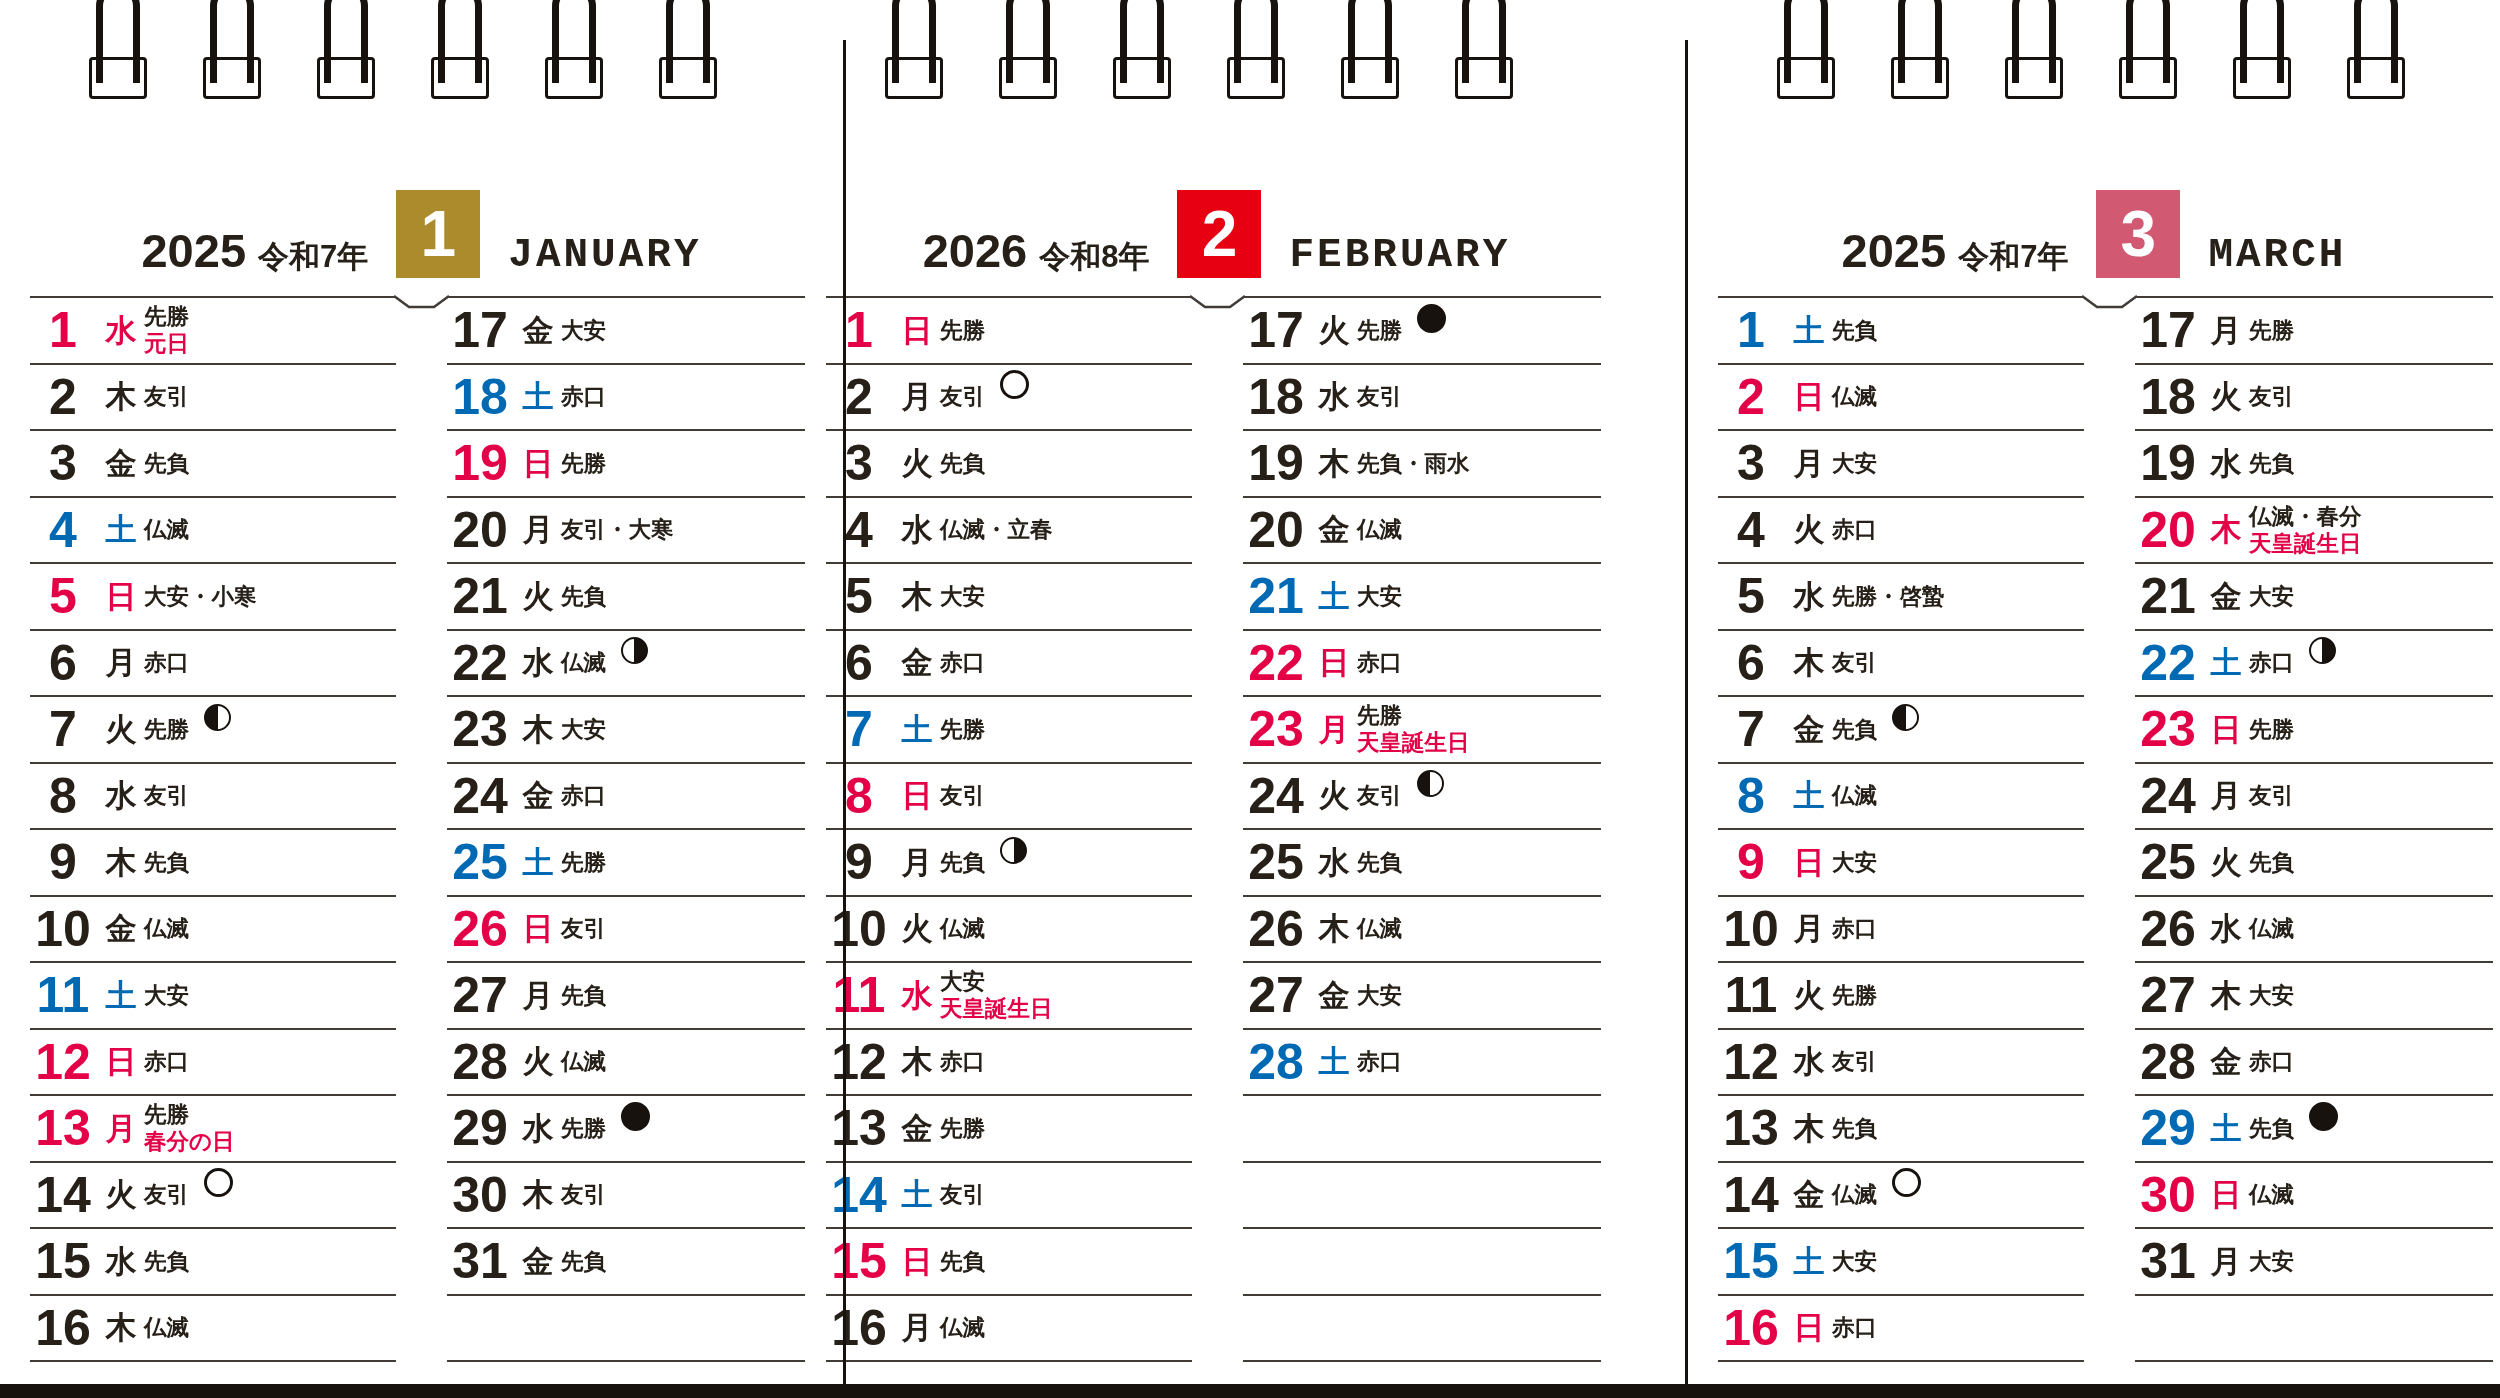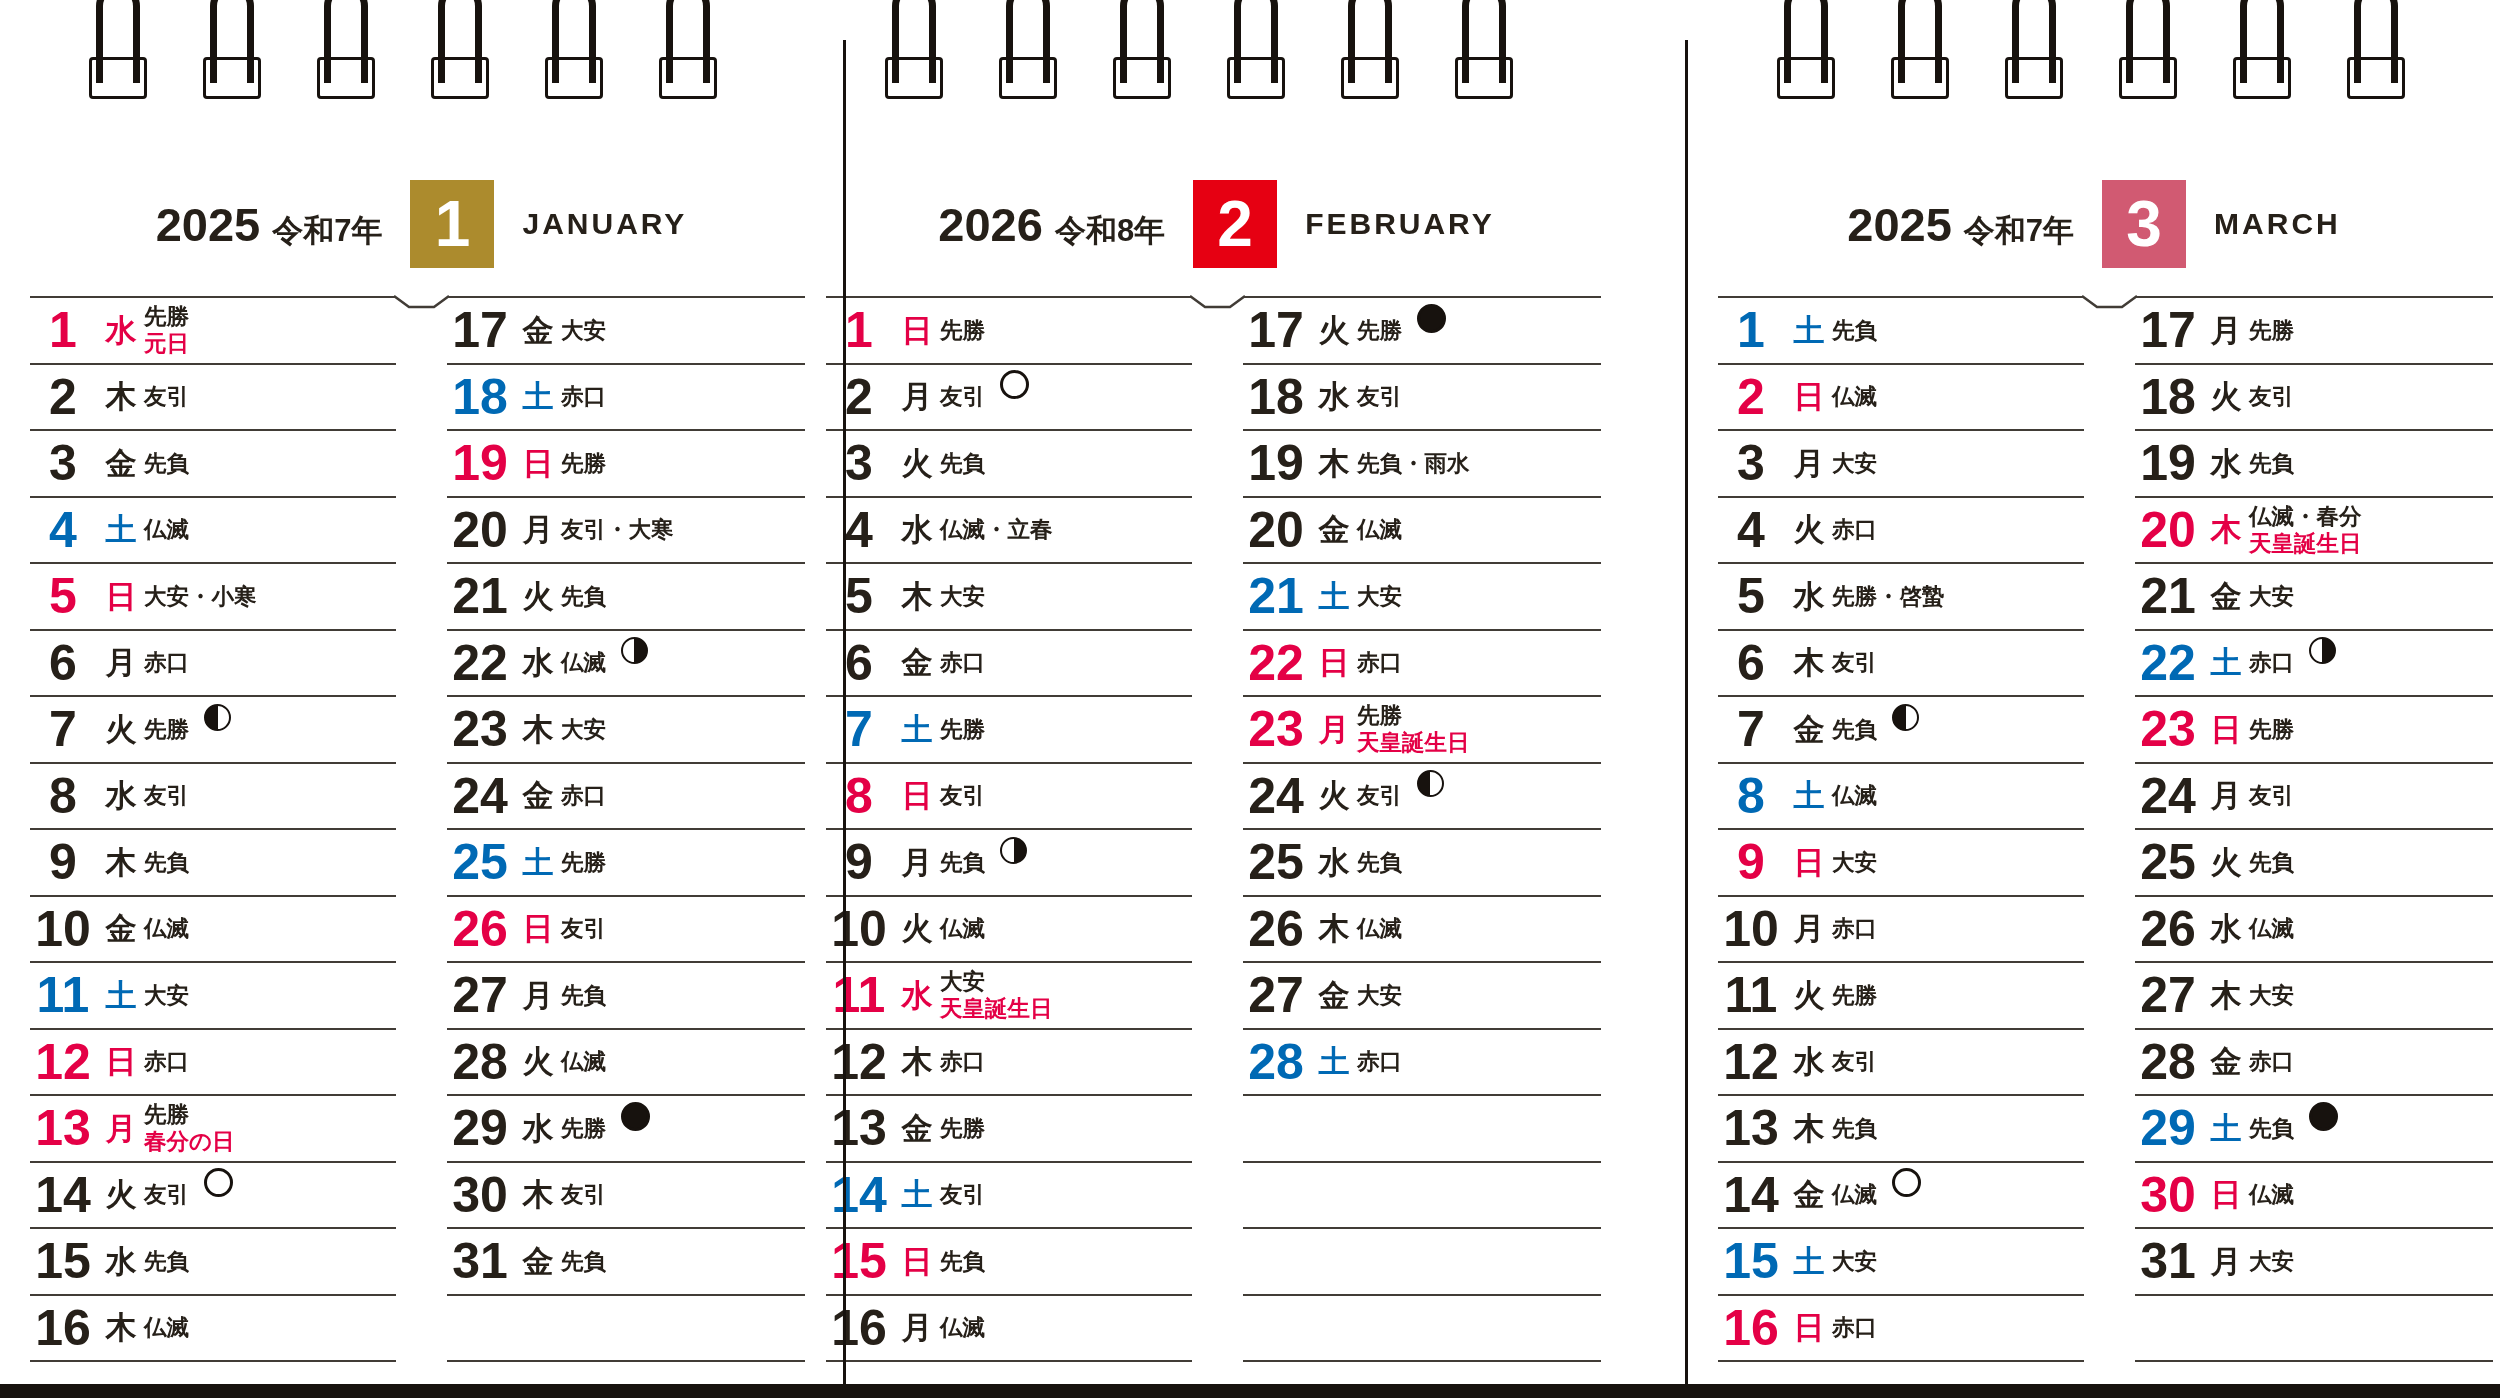--- a/index.html
+++ b/index.html
@@ -21,30 +21,30 @@
   }
   .ringu{
     position:absolute;top:-16px;width:30px;height:92px;
     border:7px solid #17120e;border-bottom:none;
     border-radius:22px 22px 0 0;z-index:2;
   }
 
   
   .header{
     position:absolute;top:170px;left:0;width:100%;height:108px;
-    display:flex;justify-content:center;align-items:center;gap:28px;
+    display:flex;justify-content:center;align-items:flex-end;gap:28px;
   }
   .yeargrp{display:flex;align-items:baseline;gap:12px;white-space:nowrap;}
   .year{font-size:47px;letter-spacing:0px;}
   .era{font-size:31px;}
   .mbox{
     width:84px;height:88px;display:flex;align-items:center;justify-content:center;
     color:#fff;font-size:64px;flex:none;
   }
-  .mname{font-size:30px;letter-spacing:3px;white-space:nowrap;}
+  .mname{font-size:41px;letter-spacing:3px;white-space:nowrap;font-family:Liberation Mono, monospace;}
 
   
   .col{position:absolute;top:296px;border-top:2px solid #413c36;}
   .col.c1{left:30px;width:366px;}
   .col.c2{left:447px;width:358px;}
   .row{
     height:66.5px;box-sizing:border-box;border-bottom:2px solid #413c36;
     display:flex;align-items:center;
   }
   .num{width:66px;font-size:50px;text-align:center;line-height:1;flex:none;}

